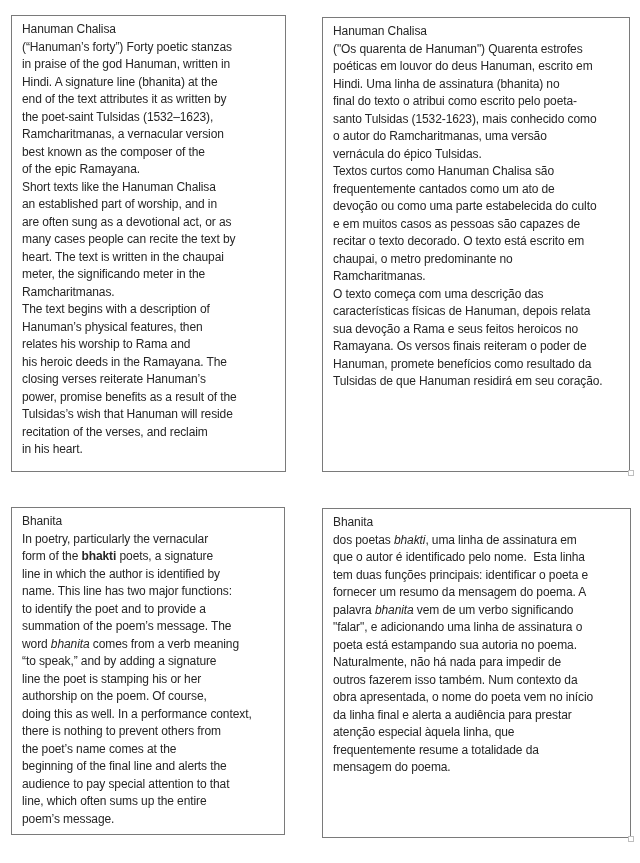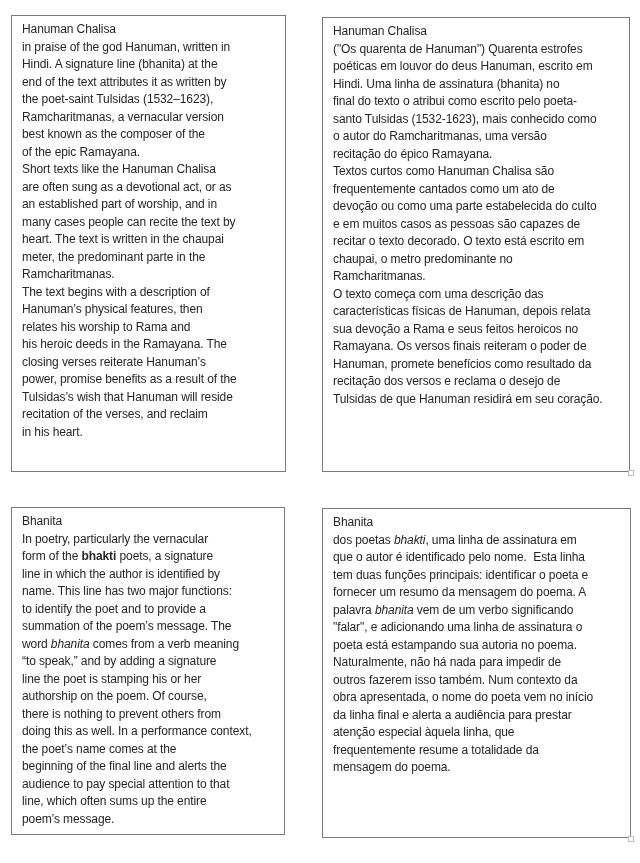--- a/index.html
+++ b/index.html
@@ -47,86 +47,86 @@
   .handle-top    { left: 628px; top: 470px; }
   .handle-bottom { left: 628px; top: 836px; }
 </style>
 </head>
 <body style="background: rgb(255, 255, 255);">
 
 <div class="doc">
 
   <div class="box box-tl" style="border-color: rgb(122, 122, 122); color: rgb(38, 38, 38);">
       <div class="line">Hanuman Chalisa</div>
+      <div class="line">(“Hanuman’s forty”) Forty poetic stanzas</div>
       <div class="line">in praise of the god Hanuman, written in</div>
       <div class="line">Hindi. A signature line (bhanita) at the</div>
       <div class="line">end of the text attributes it as written by</div>
       <div class="line">the poet-saint Tulsidas (1532–1623),</div>
       <div class="line">Ramcharitmanas, a vernacular version</div>
       <div class="line">best known as the composer of the</div>
       <div class="line">of the epic Ramayana.</div>
       <div class="line">Short texts like the Hanuman Chalisa</div>
+      <div class="line">an established part of worship, and in</div>
       <div class="line">are often sung as a devotional act, or as</div>
-      <div class="line">an established part of worship, and in</div>
       <div class="line">many cases people can recite the text by</div>
       <div class="line">heart. The text is written in the chaupai</div>
-      <div class="line">meter, the predominant parte in the</div>
+      <div class="line">meter, the significando meter in the</div>
       <div class="line">Ramcharitmanas.</div>
       <div class="line">The text begins with a description of</div>
       <div class="line">Hanuman’s physical features, then</div>
       <div class="line">relates his worship to Rama and</div>
       <div class="line">his heroic deeds in the Ramayana. The</div>
       <div class="line">closing verses reiterate Hanuman’s</div>
       <div class="line">power, promise benefits as a result of the</div>
       <div class="line">Tulsidas’s wish that Hanuman will reside</div>
       <div class="line">recitation of the verses, and reclaim</div>
       <div class="line">in his heart.</div>
     </div>
 
   <div class="box box-tr" style="border-color: rgb(122, 122, 122); color: rgb(38, 38, 38);">
       <div class="line">Hanuman Chalisa</div>
       <div class="line">("Os quarenta de Hanuman") Quarenta estrofes</div>
       <div class="line">poéticas em louvor do deus Hanuman, escrito em</div>
       <div class="line">Hindi. Uma linha de assinatura (bhanita) no</div>
       <div class="line">final do texto o atribui como escrito pelo poeta-</div>
       <div class="line">santo Tulsidas (1532-1623), mais conhecido como</div>
       <div class="line">o autor do Ramcharitmanas, uma versão</div>
-      <div class="line">recitação do épico Ramayana.</div>
+      <div class="line">vernácula do épico Tulsidas.</div>
       <div class="line">Textos curtos como Hanuman Chalisa são</div>
       <div class="line">frequentemente cantados como um ato de</div>
       <div class="line">devoção ou como uma parte estabelecida do culto</div>
       <div class="line">e em muitos casos as pessoas são capazes de</div>
       <div class="line">recitar o texto decorado. O texto está escrito em</div>
       <div class="line">chaupai, o metro predominante no</div>
       <div class="line">Ramcharitmanas.</div>
       <div class="line">O texto começa com uma descrição das</div>
       <div class="line">características físicas de Hanuman, depois relata</div>
       <div class="line">sua devoção a Rama e seus feitos heroicos no</div>
       <div class="line">Ramayana. Os versos finais reiteram o poder de</div>
       <div class="line">Hanuman, promete benefícios como resultado da</div>
-      <div class="line">recitação dos versos e reclama o desejo de</div>
       <div class="line">Tulsidas de que Hanuman residirá em seu coração.</div>
     </div>
 
   <div class="handle handle-top" style="border-color: rgb(191, 191, 191);"></div>
 
   <div class="box box-bl" style="border-color: rgb(122, 122, 122); color: rgb(38, 38, 38);">
       <div class="line">Bhanita</div>
       <div class="line">In poetry, particularly the vernacular</div>
       <div class="line">form of the <span class="b">bhakti</span> poets, a signature</div>
       <div class="line">line in which the author is identified by</div>
       <div class="line">name. This line has two major functions:</div>
       <div class="line">to identify the poet and to provide a</div>
       <div class="line">summation of the poem’s message. The</div>
       <div class="line">word <span class="i">bhanita</span> comes from a verb meaning</div>
       <div class="line">“to speak,” and by adding a signature</div>
       <div class="line">line the poet is stamping his or her</div>
       <div class="line">authorship on the poem. Of course,</div>
+      <div class="line">doing this as well. In a performance context,</div>
       <div class="line">there is nothing to prevent others from</div>
-      <div class="line">doing this as well. In a performance context,</div>
       <div class="line">the poet’s name comes at the</div>
       <div class="line">beginning of the final line and alerts the</div>
       <div class="line">audience to pay special attention to that</div>
       <div class="line">line, which often sums up the entire</div>
       <div class="line">poem’s message.</div>
     </div>
 
   <div class="box box-br" style="border-color: rgb(122, 122, 122); color: rgb(38, 38, 38);">
       <div class="line">Bhanita</div>
       <div class="line">dos poetas <span class="i">bhakti</span>, uma linha de assinatura em</div>

